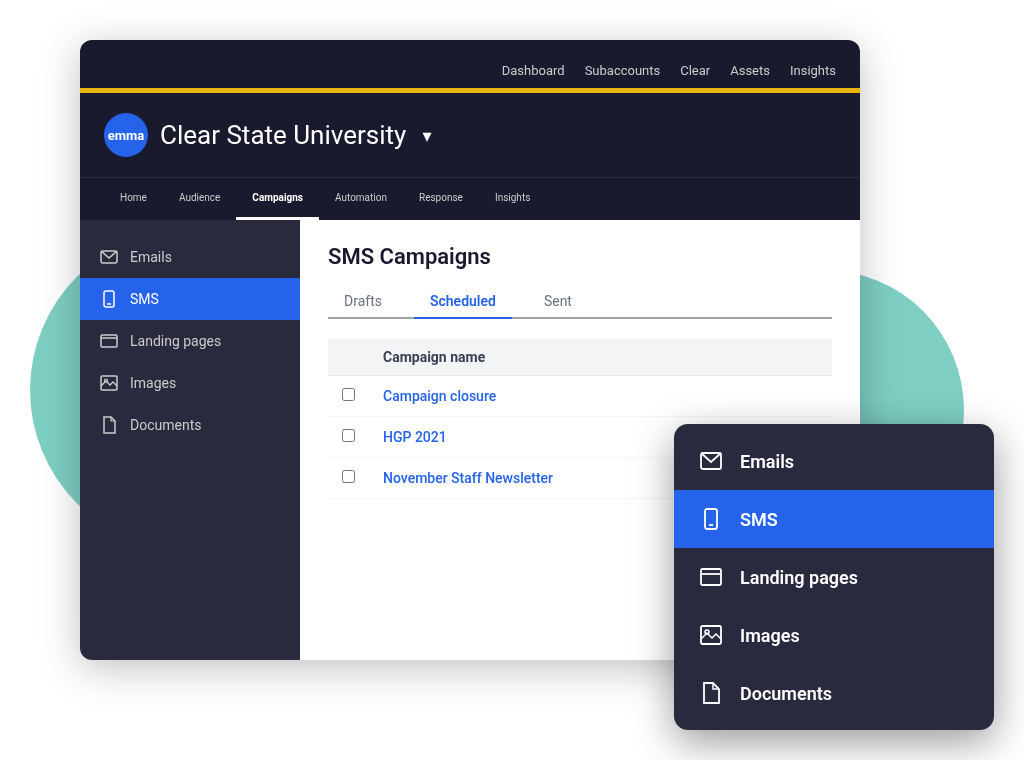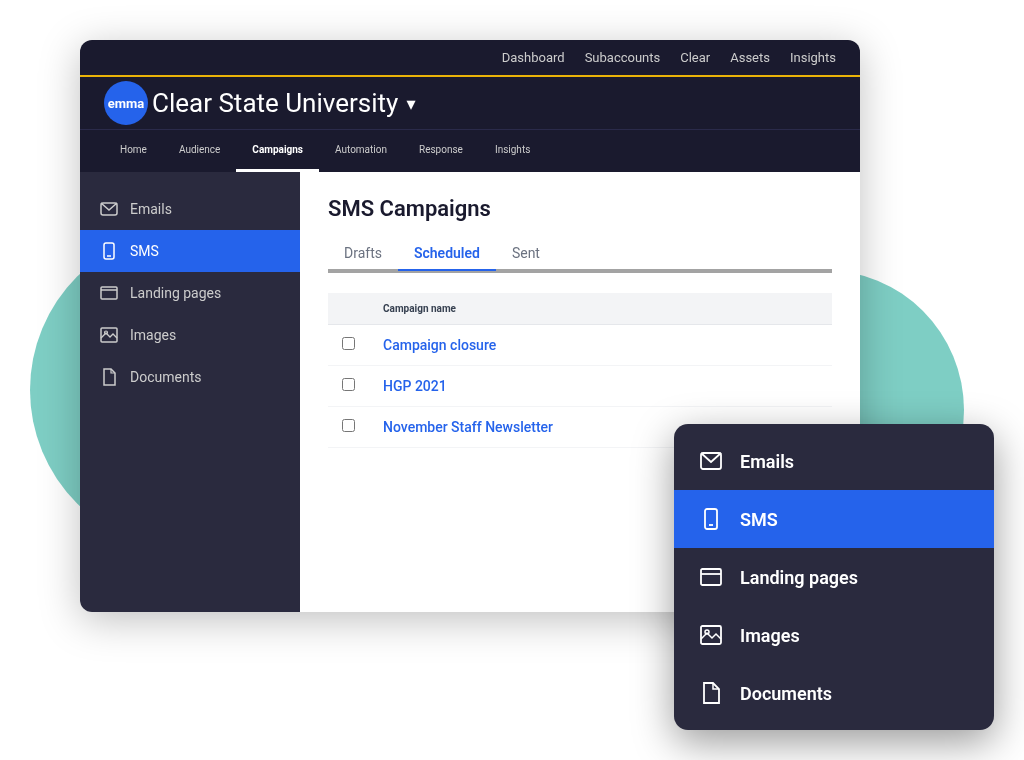--- a/index.html
+++ b/index.html
@@ -56,30 +56,31 @@
     }
     .top-bar-nav {
       display: flex;
       gap: 20px;
       margin-left: auto;
     }
     .top-bar-nav a {
       color: #ccc;
       font-size: 13px;
       text-decoration: none;
+      margin-top: 13px;
     }
 
     
     .brand-bar {
       background: #1a1a2e;
-      padding: 4px 24px;
-      display: flex;
-      align-items: center;
-      gap: 4px;
-      border-top: 2px solid #eab308;
+      padding: 20px 24px;
+      display: flex;
+      align-items: center;
+      gap: 12px;
+      border-top: 5px solid #eab308;
     }
     .emma-logo {
       width: 44px;
       height: 44px;
       background: #2563eb;
       border-radius: 50%;
       display: flex;
       align-items: center;
       justify-content: center;
       color: #fff;
@@ -164,22 +165,22 @@
     .panel-title {
       font-size: 22px;
       font-weight: 600;
       color: #1a1a2e;
       margin-bottom: 16px;
     }
 
     
     .tabs {
       display: flex;
-      gap: 0;
-      border-bottom: 4px solid #a3a3a3;
+      gap: 16px;
+      border-bottom: 2px solid #a3a3a3;
       margin-bottom: 20px;
     }
     .tab {
       padding: 8px 16px;
       font-size: 14px;
       color: #6b7280;
       cursor: pointer;
       border-bottom: 2px solid transparent;
       margin-bottom: -2px;
     }
@@ -191,21 +192,21 @@
 
     
     .campaign-table {
       width: 100%;
       border-collapse: collapse;
     }
     .campaign-table th {
       background: #f3f4f6;
       text-align: left;
       padding: 10px 14px;
-      font-size: 10px;
+      font-size: 14px;
       font-weight: 700;
       color: #374151;
       border-bottom: 1px solid #e5e7eb;
     }
     .campaign-table td {
       padding: 12px 14px;
       border-bottom: 1px solid #f3f4f6;
       font-size: 14px;
     }
     .campaign-table td a {

